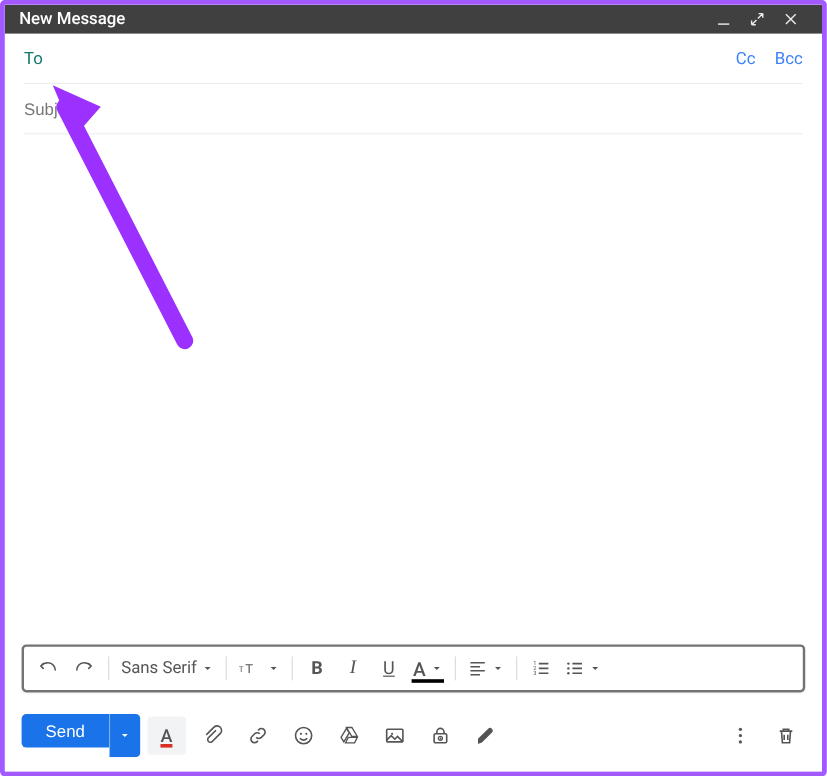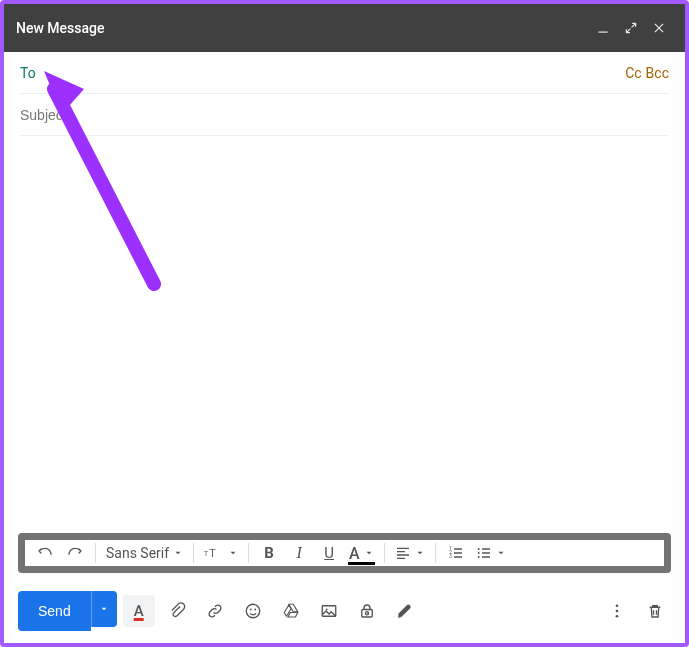--- a/index.html
+++ b/index.html
@@ -16,21 +16,21 @@
   .win {
     position: absolute;
     inset: 0;
     display: flex;
     flex-direction: column;
     background: #fff;
   }
   .titlebar {
     background: #404040;
     color: #fff;
-    height: 48px;
+    height: 24px;
     display: flex;
     align-items: center;
     padding: 12px 12px;
     font-size: 14px;
   }
   .titlebar .title { flex: 1; font-weight: 500; }
   .titlebar .wbtn {
     width: 28px; height: 28px;
     display: flex; align-items: center; justify-content: center;
     cursor: pointer; color: #fff; opacity: .9;
@@ -44,33 +44,33 @@
     font-size: 14px;
     color: #777;
     gap: 8px;
   }
   .row .label { color: #0f766e; }
   .row input {
     flex: 1; border: none; outline: none;
     font-size: 14px; color: #222; height: 100%;
     background: transparent;
   }
-  .row .ccbcc { color: #a16207; display: flex; gap: 4px; }
+  .row .ccbcc { color: #3b82f6; display: flex; gap: 16px; }
   .row .ccbcc span { cursor: pointer; }
   .row.subject input::placeholder { color: #777; }
   .bodyarea { flex: 1; padding: 8px 16px; }
   .bodyarea textarea {
     width: 100%; height: 100%;
     border: none; outline: none; resize: none;
     font-size: 14px; color: #222;
     font-family: inherit;
   }
   .fmt {
     margin: 0 14px 10px;
-    border: 7px solid #737373;
+    border: 2px solid #737373;
     border-radius: 4px;
     height: 40px;
     display: flex;
     align-items: center;
     padding: 0 6px;
     gap: 2px;
     box-shadow: 0 1px 1px rgba(0,0,0,.04);
   }
   .fmt .b {
     min-width: 28px; height: 28px;
@@ -89,21 +89,21 @@
 
   .bottom {
     display: flex; align-items: center;
     padding: 8px 14px 12px;
     gap: 6px;
   }
   .sendwrap { display: flex; }
   .send {
     background: #1a73e8; color: #fff;
     border: none; border-radius: 4px 0 0 4px;
-    height: 40px; padding: 0 20px;
+    height: 28px; padding: 0 20px;
     font-size: 14px; font-weight: 500;
     cursor: pointer;
   }
   .send-more {
     background: #1a73e8; color: #fff;
     width: 26px; height: 36px;
     border: none; border-left: 1px solid rgba(255,255,255,.3);
     border-radius: 0 4px 4px 0;
     display: flex; align-items: center; justify-content: center;
     cursor: pointer;

